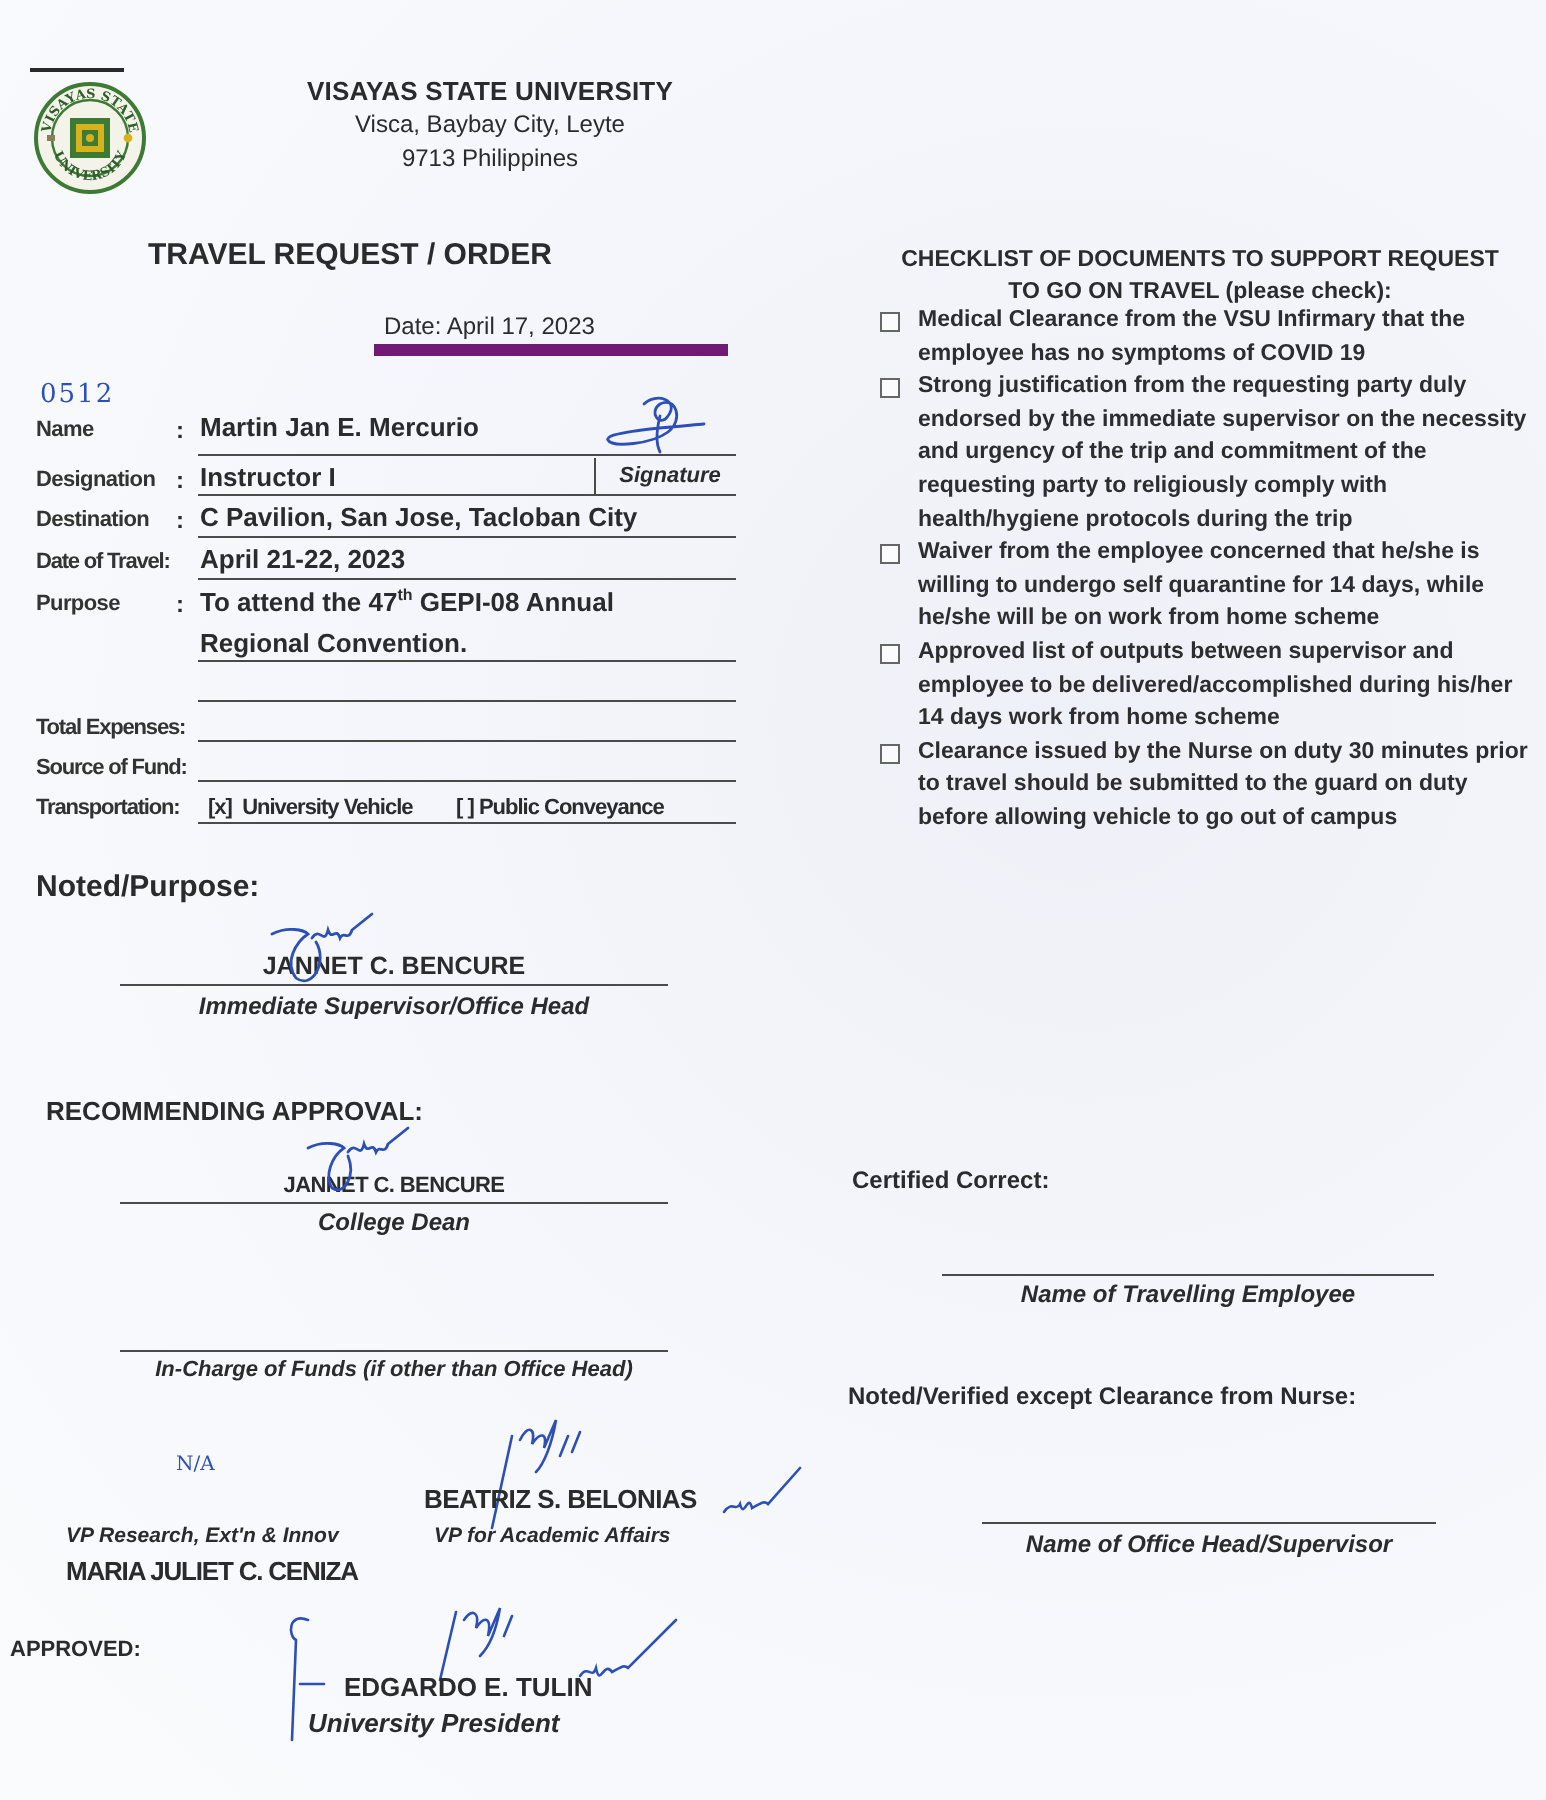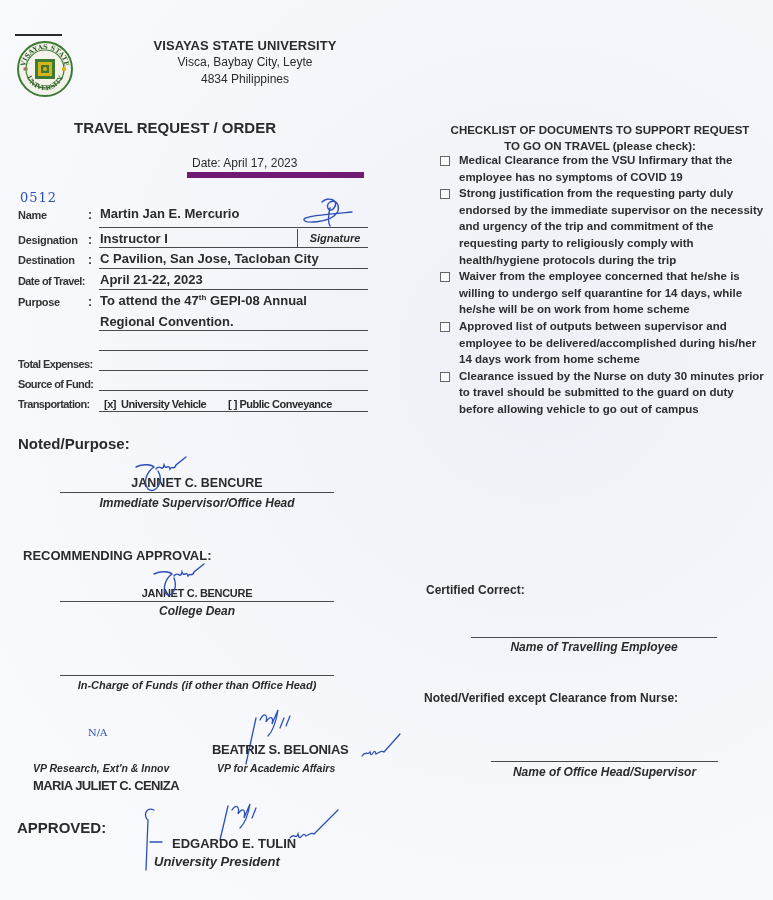--- a/index.html
+++ b/index.html
@@ -61,21 +61,21 @@
   <rect x="18" y="18" width="20" height="20" fill="#3d7a34"></rect>
   <rect x="21" y="21" width="14" height="14" fill="#d6b21c"></rect>
   <rect x="24" y="24" width="8" height="8" fill="#3d7a34"></rect>
   <circle cx="28" cy="28" r="2" fill="#d6b21c"></circle>
   <circle cx="47" cy="28" r="2.2" fill="#d6b21c"></circle>
   <rect x="6.5" y="26.5" width="4" height="3" fill="#8a7d5a"></rect>
 </svg>
 
 <div class="abs uni-name">VISAYAS STATE UNIVERSITY</div>
 <div class="abs uni-addr1">Visca, Baybay City, Leyte</div>
-<div class="abs uni-addr2">4834   Philippines</div>
+<div class="abs uni-addr2">9713   Philippines</div>
 
 <div class="abs title">TRAVEL REQUEST / ORDER</div>
 
 <div class="abs date-wrap">
   <span>Date:</span>
   <span>April 17, 2023</span>
 </div>
 
 <div class="abs note-0512 ink">0512</div>
 
@@ -150,21 +150,21 @@
 <div class="abs" style="left:33px; top:778px; font-size:13px; font-weight:bold; letter-spacing:-0.6px">MARIA JULIET C. CENIZA</div>
 <div class="abs" style="left:33px; top:762px; font-size:10.5px; font-weight:bold; font-style:italic">VP Research, Ext'n &amp; Innov</div>
 
 <svg class="abs" style="left:212px; top:706px; width:190px; height:60px" viewBox="0 0 190 60">
   <path d="M44 12 L34 58 M48 14 C52 6 56 8 54 16 C58 10 62 10 60 18 L66 4 C64 16 60 26 56 30 M72 12 L68 22 M78 10 L74 20" fill="none" stroke="#2c4fb8" stroke-width="1.3" stroke-linecap="round"></path>
   <path d="M150 50 C154 44 156 50 158 46 C160 54 162 40 164 48 C168 46 170 44 172 46 L188 28" fill="none" stroke="#2c4fb8" stroke-width="1.3" stroke-linecap="round"></path>
 </svg>
 <div class="abs" style="left:212px; top:742px; font-size:13px; font-weight:bold; letter-spacing:-0.3px">BEATRIZ S. BELONIAS</div>
 <div class="abs" style="left:217px; top:762px; font-size:10.5px; font-weight:bold; font-style:italic">VP for Academic Affairs</div>
 
-<div class="abs" style="left:17px; top:819px; font-size:15px; font-weight:bold">APPROVED:</div>
+<div class="abs" style="left:5px; top:819px; font-size:11px; font-weight:bold">APPROVED:</div>
 <svg class="abs" style="left:140px; top:800px; width:200px; height:72px" viewBox="0 0 200 72">
   <path d="M14 10 C4 6 4 18 8 20 L6 70 M10 42 L22 42" fill="none" stroke="#2c4fb8" stroke-width="1.3" stroke-linecap="round"></path>
   <path d="M88 6 L80 40 M92 10 C96 4 100 6 98 14 C102 8 106 8 104 18 L110 4 C108 16 104 24 100 28 M116 8 L112 18" fill="none" stroke="#2c4fb8" stroke-width="1.3" stroke-linecap="round"></path>
   <path d="M150 38 C154 32 156 40 158 34 C160 44 162 30 166 36 C170 34 172 32 174 34 L198 10" fill="none" stroke="#2c4fb8" stroke-width="1.3" stroke-linecap="round"></path>
 </svg>
 <div class="abs" style="left:172px; top:836px; font-size:13px; font-weight:bold">EDGARDO E. TULIN</div>
 <div class="abs" style="left:154px; top:854px; font-size:13px; font-weight:bold; font-style:italic">University President</div>
 
 <div class="abs chk-title">
   <div>CHECKLIST OF DOCUMENTS TO SUPPORT REQUEST</div>

